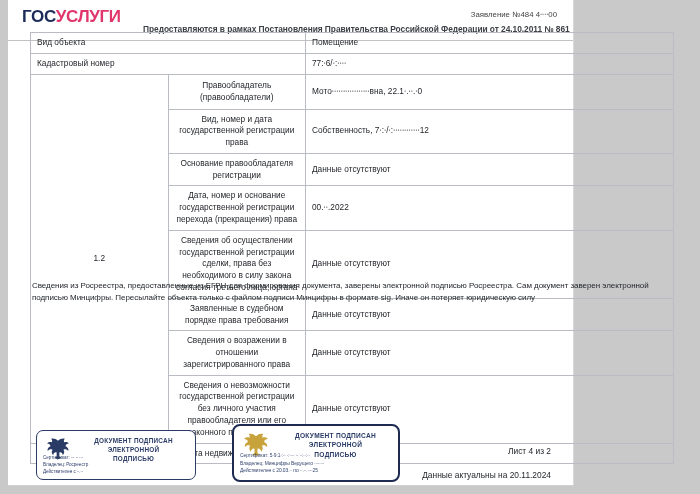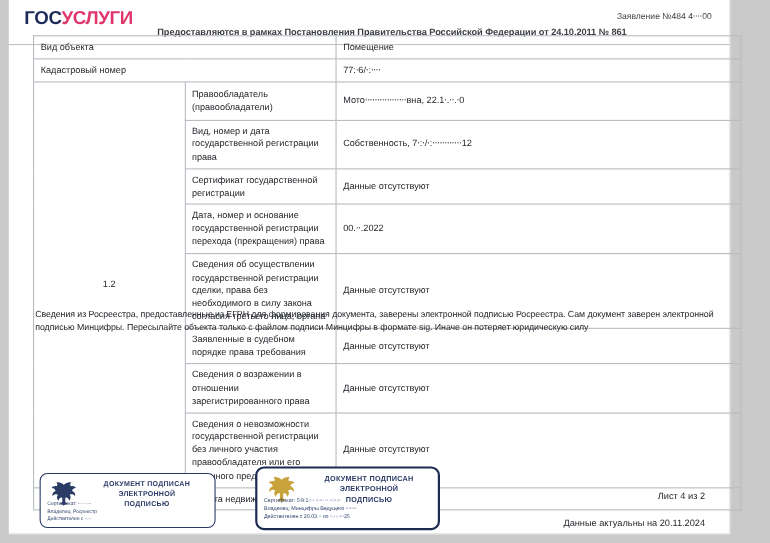--- a/index.html
+++ b/index.html
@@ -10,21 +10,21 @@
     width: 700px;
     height: 494px;
     background: #c9c9c9;
     font-family: "Liberation Sans", sans-serif;
     overflow: hidden;
   }
   .page {
     position: absolute;
     left: 8px;
     top: 0px;
-    width: 656px;
+    width: 566px;
     height: 486px;
     background: #ffffff;
     box-sizing: border-box;
     border-right: 1px solid #d8d8d8;
     border-bottom: 1px solid #d0d0d0;
   }
 
   
   .header {
     position: relative;
@@ -111,20 +111,21 @@
   td.c-label { width: 262px; }
   td.c-label-ind { width: 262px; }
   td.c-val { }
 
   .row-tall td { height: 26px; }
   .row-3line td { height: 30px; }
 
   
   .grp-label {
     padding-left: 8px;
+    text-align: center;
   }
 
   
   .disclaimer {
     position: absolute;
     left: 24px;
     top: 280px;
     width: 640px;
     font-size: 8px;
     line-height: 1.5;
@@ -239,21 +240,21 @@
           <td class="c-label-ind grp-label">Правообладатель (правообладатели)</td>
           <td class="c-val">Мото⸱⸱⸱⸱⸱⸱⸱⸱⸱⸱⸱⸱⸱⸱⸱⸱⸱вна, 22.1⸱.⸱⸱.⸱0</td>
         </tr>
 
         <tr>
           <td class="c-label-ind grp-label">Вид, номер и дата  государственной регистрации права</td>
           <td class="c-val">Собственность, 7⸱:⸱/⸱:⸱⸱⸱⸱⸱⸱⸱⸱⸱⸱⸱⸱12</td>
         </tr>
 
         <tr>
-          <td class="c-label-ind grp-label">Сертификат государственной регистрации</td>
+          <td class="c-label-ind grp-label">Основание правообладателя регистрации</td>
           <td class="c-val">Данные отсутствуют</td>
         </tr>
 
         <tr>
           <td class="c-label-ind grp-label">Дата, номер и основание государственной регистрации перехода (прекращения) права</td>
           <td class="c-val">00.⸱⸱.2022</td>
         </tr>
 
         <tr class="row-3line">
           <td class="c-label-ind grp-label">Сведения об осуществлении государственной регистрации сделки, права без необходимого в силу закона согласия третьего лица, органа</td>

